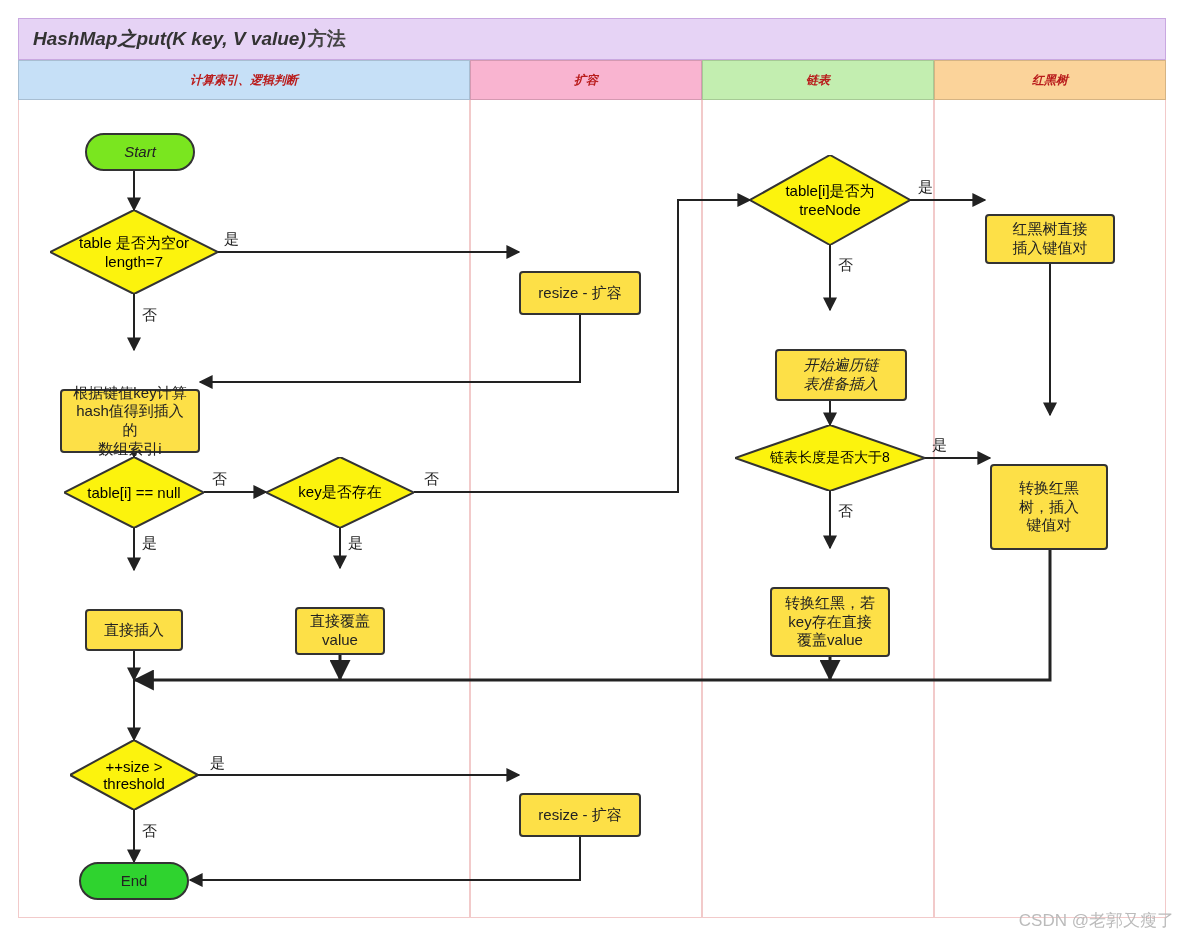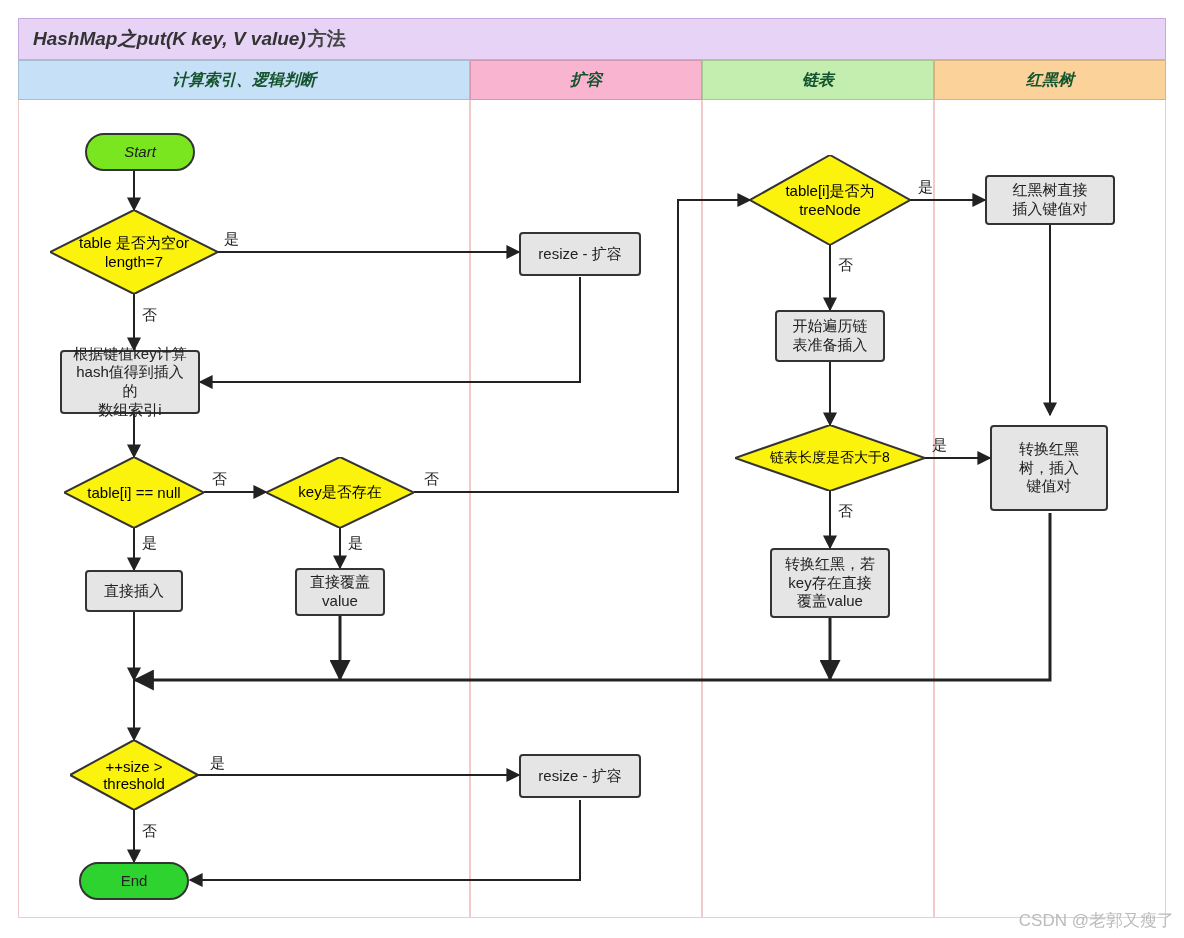--- a/index.html
+++ b/index.html
@@ -24,21 +24,21 @@
     align-items: center;
     padding-left: 14px;
   }
   .title-bar .t1 { font-style: italic; font-weight: bold; font-size: 19px; color: #333; }
   .title-bar .t2 { font-size: 19px; font-weight: bold; color: #444; margin-left: 2px; font-family: Liberation Mono, monospace; }
 
   .lanes { position: absolute; left: 18px; top: 60px; width: 1148px; height: 40px; display: flex; }
   .lane-head {
     border: 1px solid rgba(0,0,0,0.15);
     display: flex; align-items: center; justify-content: center;
-    font-style: italic; font-weight: bold; font-size: 16px; color: #14532d;
+    font-style: italic; font-weight: bold; font-size: 12px; color: #b91c1c;
   }
   .lane-body {
     position: absolute; top: 100px; height: 818px;
     border-left: 1px solid rgba(230,150,150,0.5);
     border-right: 1px solid rgba(230,150,150,0.5);
     border-bottom: 1px solid rgba(230,150,150,0.5);
   }
 
   .lh1 { width: 452px; background: #c6e0f7; }
   .lh2 { width: 232px; background: #f9b4d0; }
@@ -55,24 +55,25 @@
     color: #222;
     line-height: 1.25;
   }
   .terminator {
     background: #7ae61f;
     border: 2px solid #333;
     border-radius: 999px;
     width: 110px; height: 38px;
   }
   .process {
-    background: #e5e5e5;
+    background: #fde047;
     border: 2px solid #333;
     border-radius: 4px;
     padding: 3px 10px;
+    margin-top: 39px;
   }
   .decision-wrap {
     position: absolute;
   }
   .decision-svg { position: absolute; left:0; top:0; }
   .decision-label {
     position: absolute;
     display:flex; align-items:center; justify-content:center;
     text-align:center; width:100%; height:100%;
     font-size: 15px; pointer-events:none;
@@ -217,21 +218,21 @@
       </svg>
     <div class="decision-label" style="white-space:pre-line">table[i]是否为
 treeNode</div>
   </div>
 
   <div class="node process" style="left:985px;top:175px;width:130px;height:50px;">
       <span style="white-space:pre-line">红黑树直接
 插入键值对</span>
     </div>
 
-  <div class="node process" style="left:775px;top:310px;width:110px;height:52px;">
+  <div class="node process" style="left:775px;top:310px;width:132px;height:52px;font-style:italic;">
       <span style="white-space:pre-line">开始遍历链
 表准备插入</span>
     </div>
 
   <div class="decision-wrap" style="left:735px;top:425px;width:190px;height:66px;">
     <svg class="decision-svg" width="190" height="66">
         <polygon points="95,0 190,33 95,66 0,33" fill="#fcf30d" stroke="#333" stroke-width="2"></polygon>
       </svg>
     <div class="decision-label" style="font-size:14px">链表长度是否大于8</div>
   </div>

